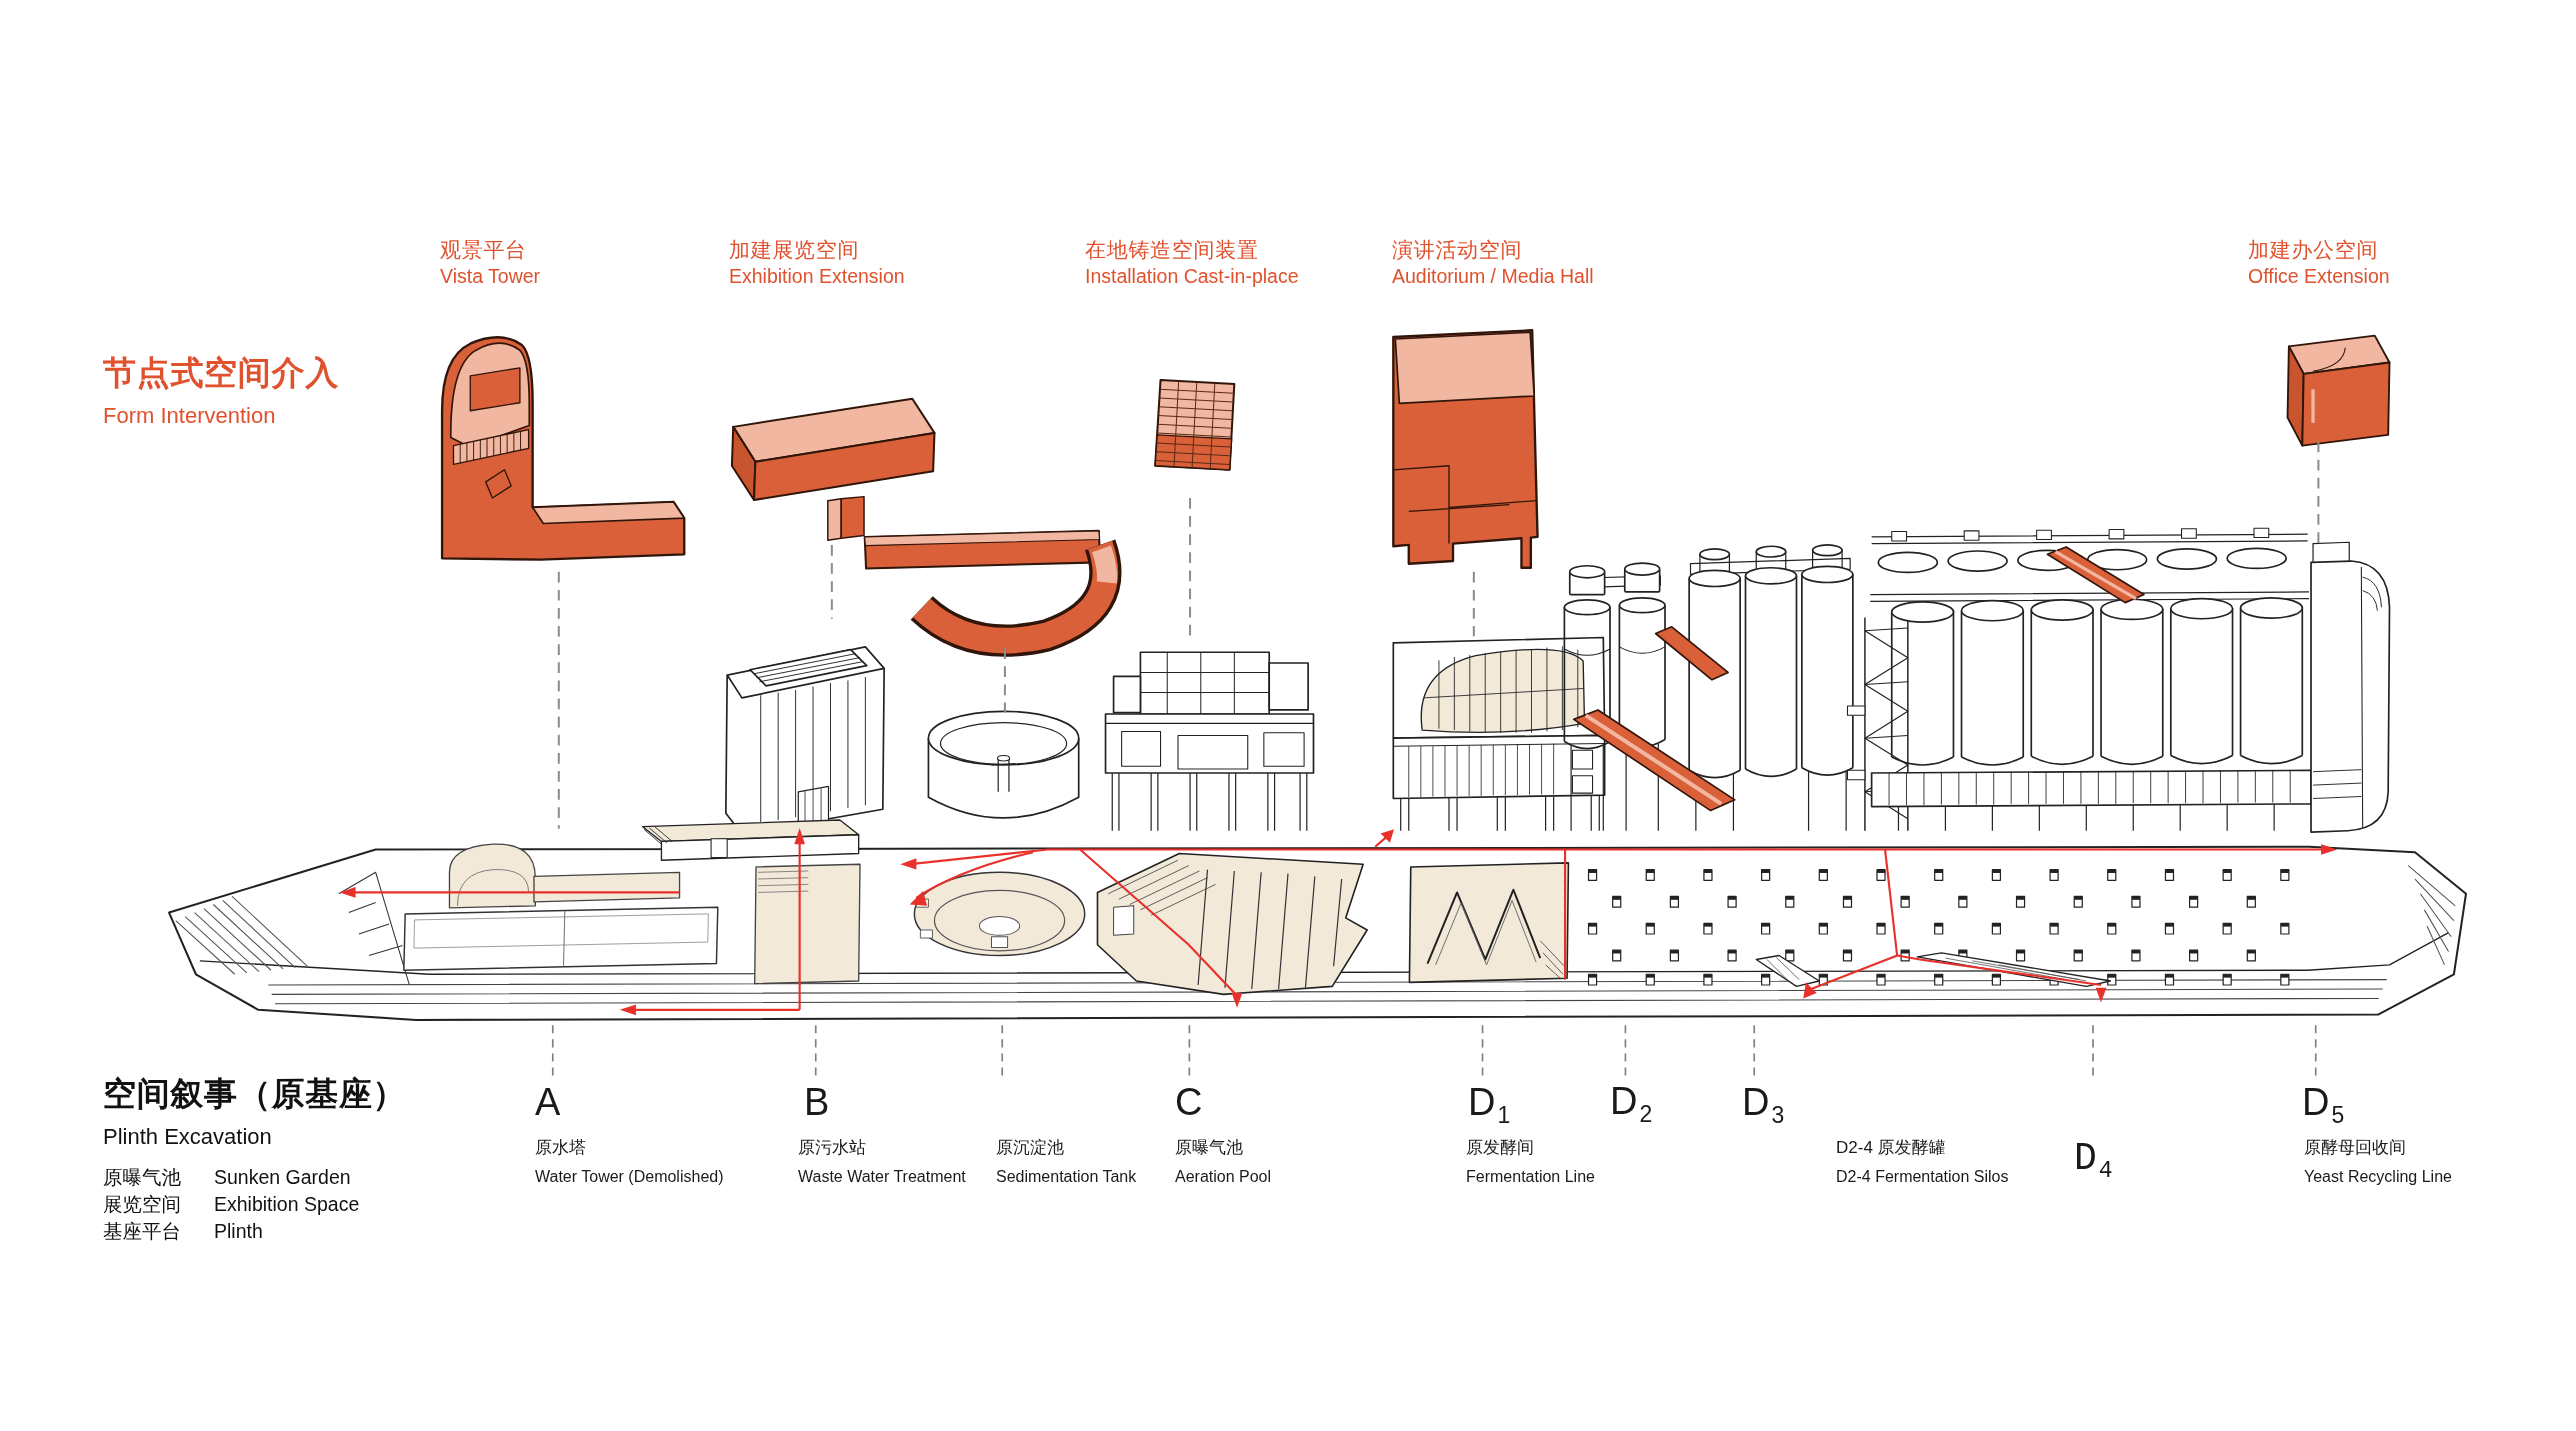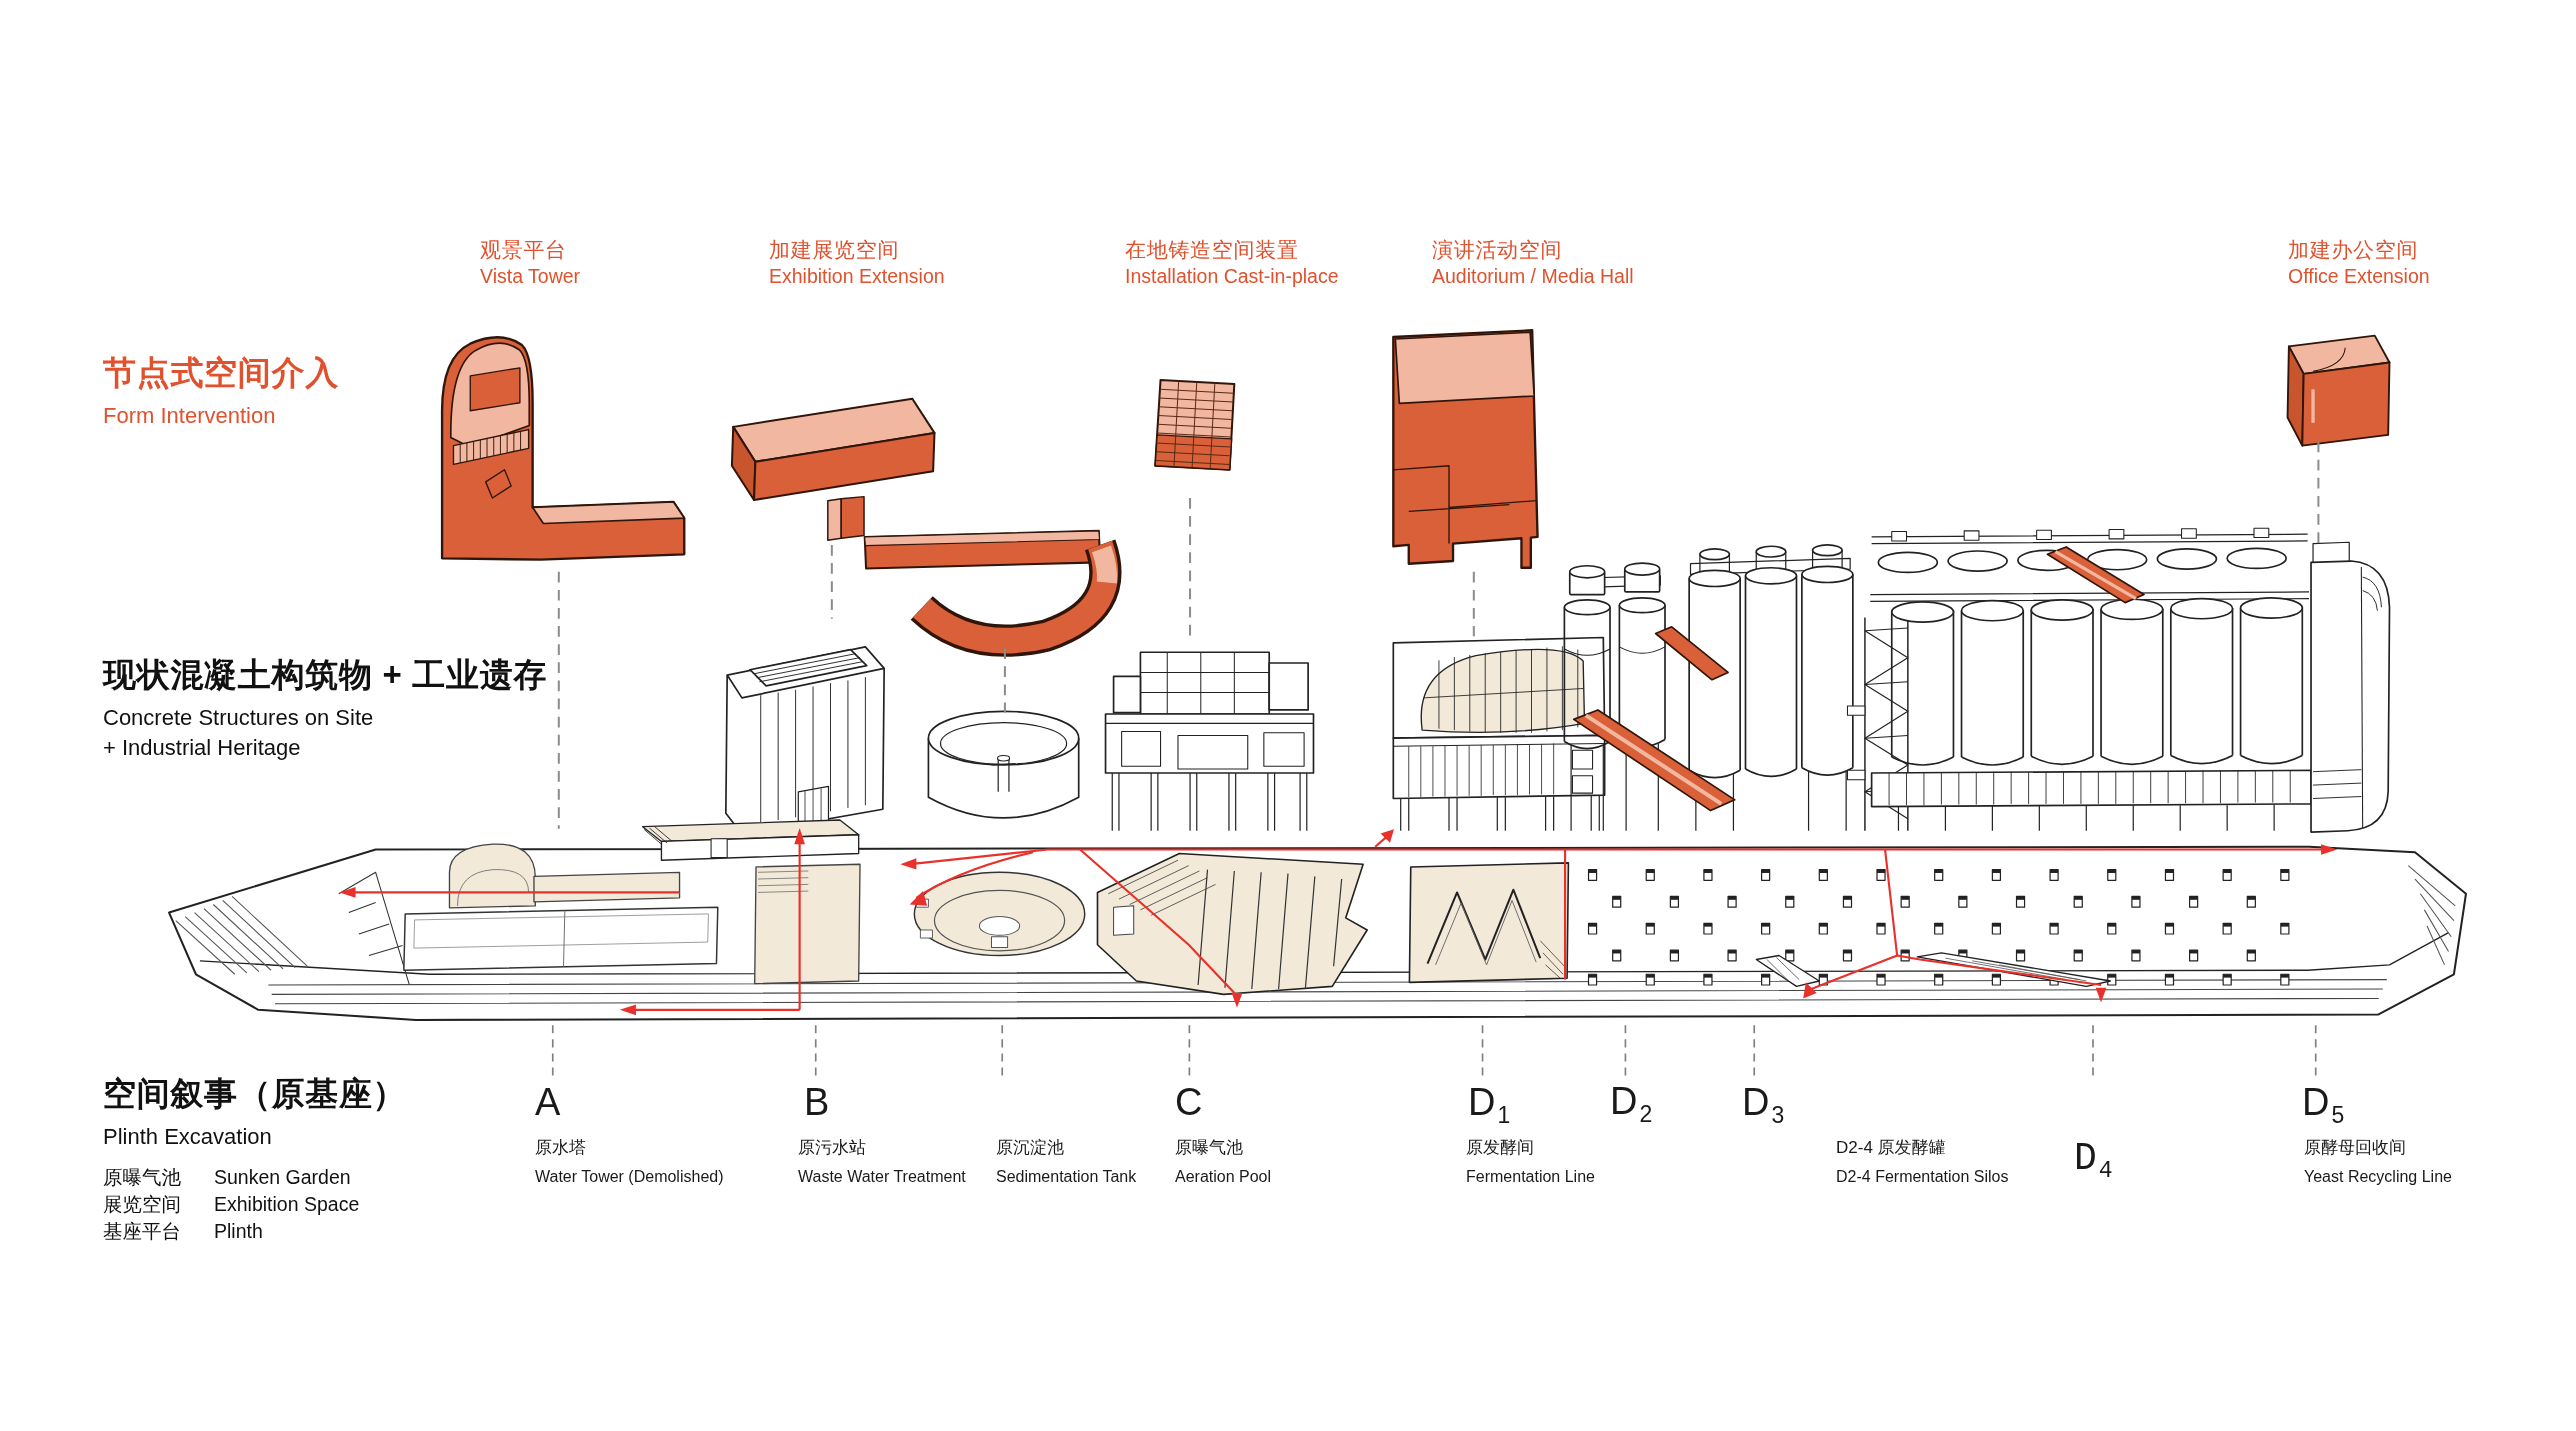--- a/index.html
+++ b/index.html
@@ -1,19 +1,19 @@
 <!DOCTYPE html>
 <html style="font-size:10.7px"><head>
 <meta charset="utf-8">
 <style>
   html,body{margin:0;padding:0;background:#fff;}
   #stage{position:relative;width:2576px;height:1432px;background:#ffffff;overflow:hidden;
          font-family:"Liberation Sans",sans-serif;color:#111;}
   .abs{position:absolute;}
-  .orange-label{color:#E0512D;line-height:1.0;margin-left:40px;}
+  .orange-label{color:#E0512D;line-height:1.0;}
   .orange-label .cn{font-size:21px;letter-spacing:0.7px;}
   .orange-label .en{font-size:19.5px;margin-top:7.4px;}
   .sec-title-cn{font-size:33px;font-weight:700;letter-spacing:0.7px;margin-top:8px;}
   .sec-title-en{font-size:22px;margin-top:6.7px;}
   .orange-text{color:#E0512D;}
   .ink{color:#111;}
   .legend-row{font-size:19.5px;line-height:27px;display:flex;}
   .legend-row .cn{width:111px;}
   .zone-letter{font-size:38px;color:#1a1a1a;letter-spacing:0;}
   .zone-letter .sub{font-size:23px;position:relative;top:8px;left:2px;}
@@ -415,25 +415,20 @@
 </div>
 <div class="abs orange-label" style="left:2248px;top:239px;">
   <div class="cn">加建办公空间</div>
   <div class="en">Office Extension</div>
 </div>
 
 <div class="abs" style="left:103px;top:343px;">
   <div class="sec-title-cn orange-text">节点式空间介入</div>
   <div class="sec-title-en orange-text">Form Intervention</div>
 </div>
-<div class="abs" style="left:103px;top:645px;">
-  <div class="sec-title-cn ink">现状混凝土构筑物 + 工业遗存</div>
-  <div class="sec-title-en ink">Concrete Structures on Site</div>
-  <div class="sec-title-en ink" style="margin-top:4px;">+ Industrial Heritage</div>
-</div>
 <div class="abs" style="left:103px;top:1064px;">
   <div class="sec-title-cn ink">空间叙事（原基座）</div>
   <div class="sec-title-en ink">Plinth Excavation</div>
   <div style="margin-top:14.8px;">
     <div class="legend-row">
       <span class="cn">原曝气池</span>
       <span class="en">Sunken Garden</span>
     </div>
     <div class="legend-row">
       <span class="cn">展览空间</span>

